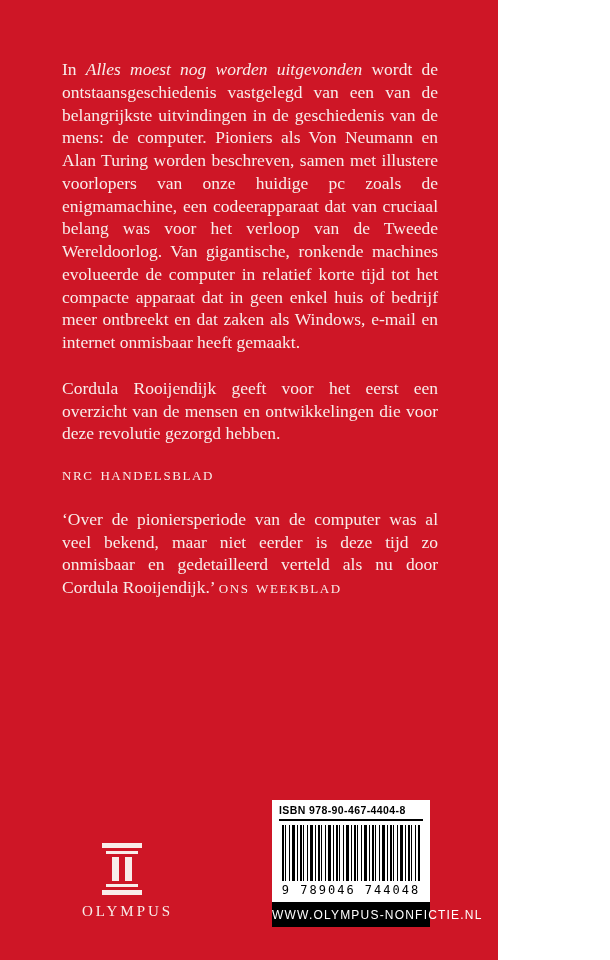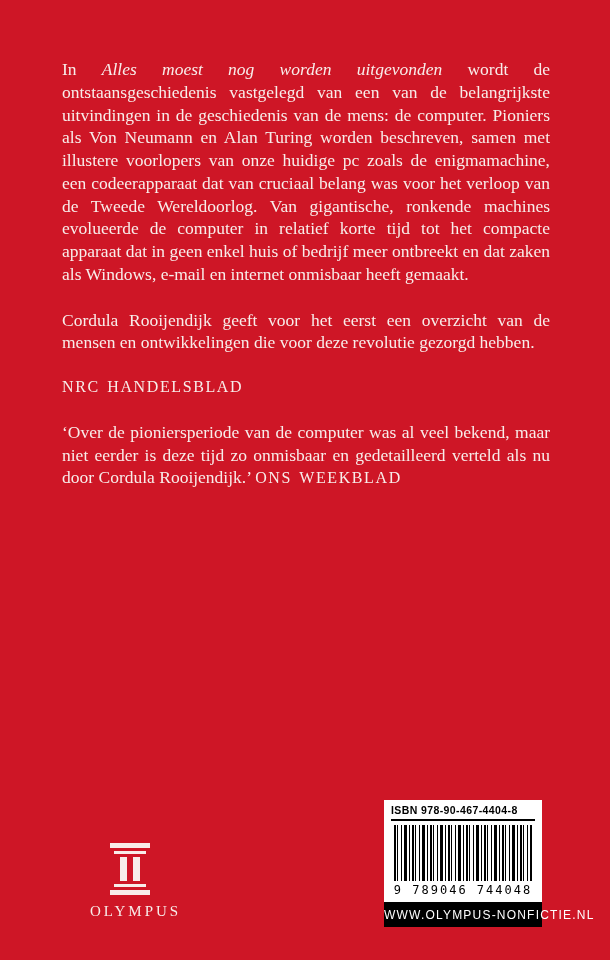--- a/index.html
+++ b/index.html
@@ -1,21 +1,21 @@
 <!DOCTYPE html>
 <html><head>
 <meta charset="utf-8">
 <title>Book back cover</title>
 <style>
   html,body { margin:0; padding:0; }
   body { font-family: "Liberation Serif", "DejaVu Serif", serif; }
 
   .cover {
     position: relative;
-    width: 610px;
+    width: 498px;
     height: 960px;
     background: #ce1626; 
     color: #f8edea;      
     overflow: hidden;
   }
 
   .text-block {
     position: absolute;
     top: 58px;
     left: 62px;
@@ -25,30 +25,30 @@
   }
 
   .text-block p {
     margin: 0 0 23px 0;
     text-align: justify;
   }
 
   .book-title-italic { font-style: italic; }
 
   .quote-source {
-    font-size: 16px;
+    font-size: 13px;
     letter-spacing: 1.6px;
     word-spacing: 2px;
   }
   .quote-source.block { display: block; margin-top: 2px; }
 
   
   .publisher {
     position: absolute;
-    left: 90px;
+    left: 82px;
     bottom: 40px;
     width: 80px;
     text-align: center;
   }
   .publisher .logo-icon { display:block; margin: 0 auto 8px auto; }
   .publisher .publisher-name {
     font-size: 15px;
     letter-spacing: 3px;
     color: #f8edea;
   }

